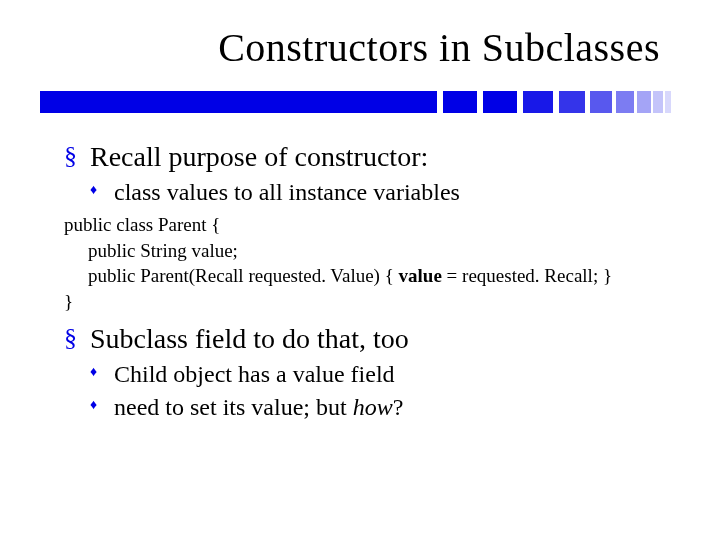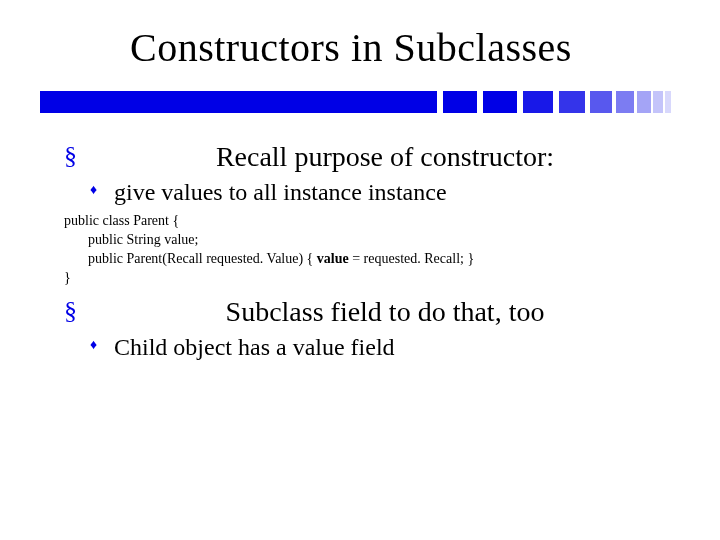--- a/index.html
+++ b/index.html
@@ -1,28 +1,28 @@
 <!DOCTYPE html>
 <html><head>
 <meta charset="utf-8">
 <style>
   * { margin: 0; padding: 0; box-sizing: border-box; }
   html, body { width: 720px; height: 540px; background: #fff; font-family: "Times New Roman", Times, serif; color: #000; }
   .slide { width: 720px; height: 540px; position: relative; padding: 24px 40px 24px 40px; }
-  .title { font-size: 40px; text-align: left; margin-left: 90px; margin-right: 20px; margin-bottom: 20px; letter-spacing: 0.5px; }
+  .title { font-size: 40px; text-align: right; margin-left: 90px; margin-right: 20px; margin-bottom: 20px; letter-spacing: 0.5px; }
   .stripe { width: 100%; height: 22px; display: flex; margin-bottom: 28px; }
   .stripe .solid { flex: 0 0 62%; height: 100%; background: #0000E6; }
   .stripe .blocks { flex: 1; height: 100%; display: flex; }
   .stripe .blocks span { height: 100%; }
   .content { padding-left: 24px; }
-  .bullet-1 { font-size: 28px; margin-top: 8px; margin-bottom: 6px; position: relative; padding-left: 26px; text-align: center; }
+  .bullet-1 { font-size: 28px; margin-top: 8px; margin-bottom: 6px; position: relative; padding-left: 26px; }
   .bullet-1::before { content: "§"; color: #0000E6; position: absolute; left: 0; top: 0; font-size: 26px; }
   .bullet-2 { font-size: 24px; margin-bottom: 6px; position: relative; padding-left: 50px; }
   .bullet-2::before { content: "\2666"; color: #0000E6; position: absolute; left: 26px; top: 3px; font-size: 14px; }
-  .code-block { font-family: "Times New Roman", Times, serif; font-size: 14px; line-height: 1.35; margin: 4px 0 6px 0; }
+  .code-block { font-family: "Times New Roman", Times, serif; font-size: 19px; line-height: 1.35; margin: 4px 0 6px 0; }
   .code-line { white-space: pre; }
   .code-indent { padding-left: 24px; }
   .italic { font-style: italic; }
   .bold { font-weight: bold; }
 </style>
 </head>
 <body>
 
 <div class="slide">
   <div class="title">Constructors in Subclasses</div>
@@ -47,26 +47,27 @@
         <span style="width: 2px; background: rgb(255, 255, 255);"></span>
         <span style="width: 10px; background: rgb(196, 196, 250);"></span>
         <span style="width: 2px; background: rgb(255, 255, 255);"></span>
         <span style="width: 6px; background: rgb(216, 216, 252);"></span>
       </div>
   </div>
 
   <div class="content">
 
     <div class="bullet-1">Recall purpose of constructor:</div>
-    <div class="bullet-2">give values to all instance instance</div>
+    <div class="bullet-2">class values to all instance variables</div>
 
     <div class="code-block">
       <div class="code-line">public class Parent {</div>
       <div class="code-line code-indent">public String value;</div>
       <div class="code-line code-indent"><span>public Parent(Recall requested. Value) { </span><span class="bold">value</span><span> = requested. Recall; }</span></div>
       <div class="code-line">}</div>
     </div>
 
     <div class="bullet-1">Subclass field to do that, too</div>
     <div class="bullet-2">Child object has a value field</div>
+    <div class="bullet-2"><span>need to set its value; but </span><span class="italic">how</span><span>?</span></div>
 
   </div>
 </div>
 
 </body></html>

